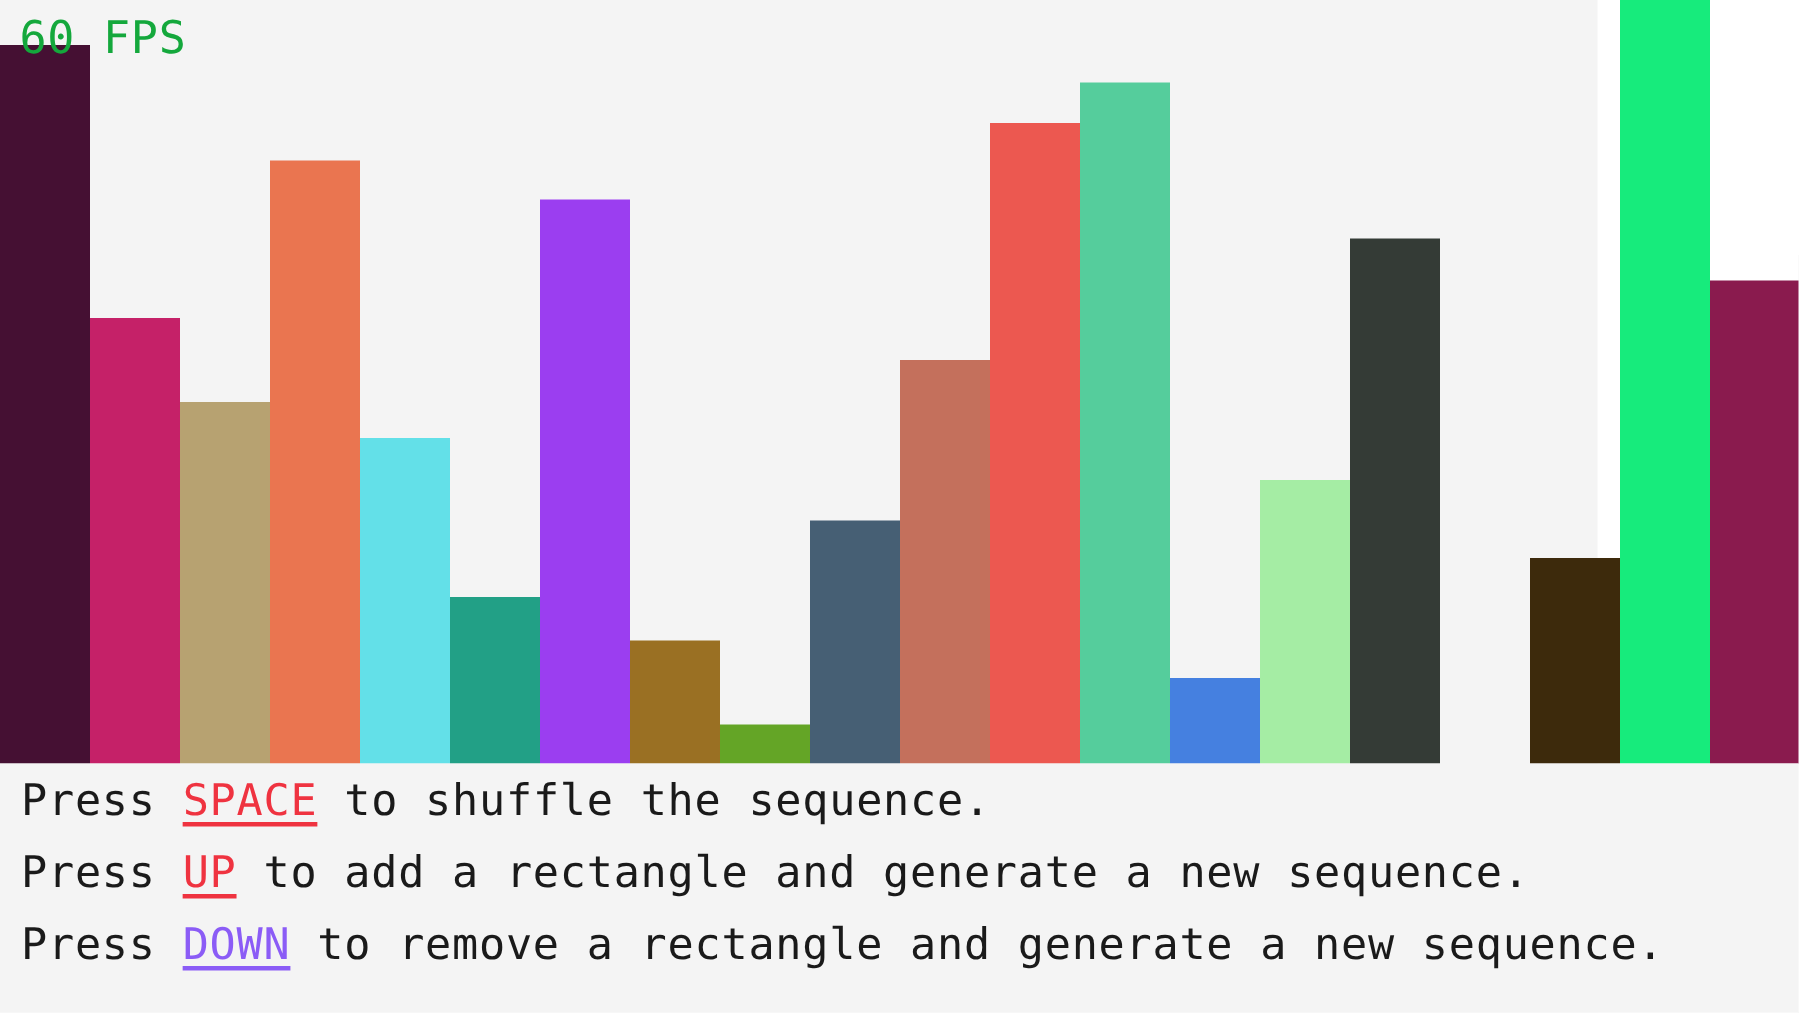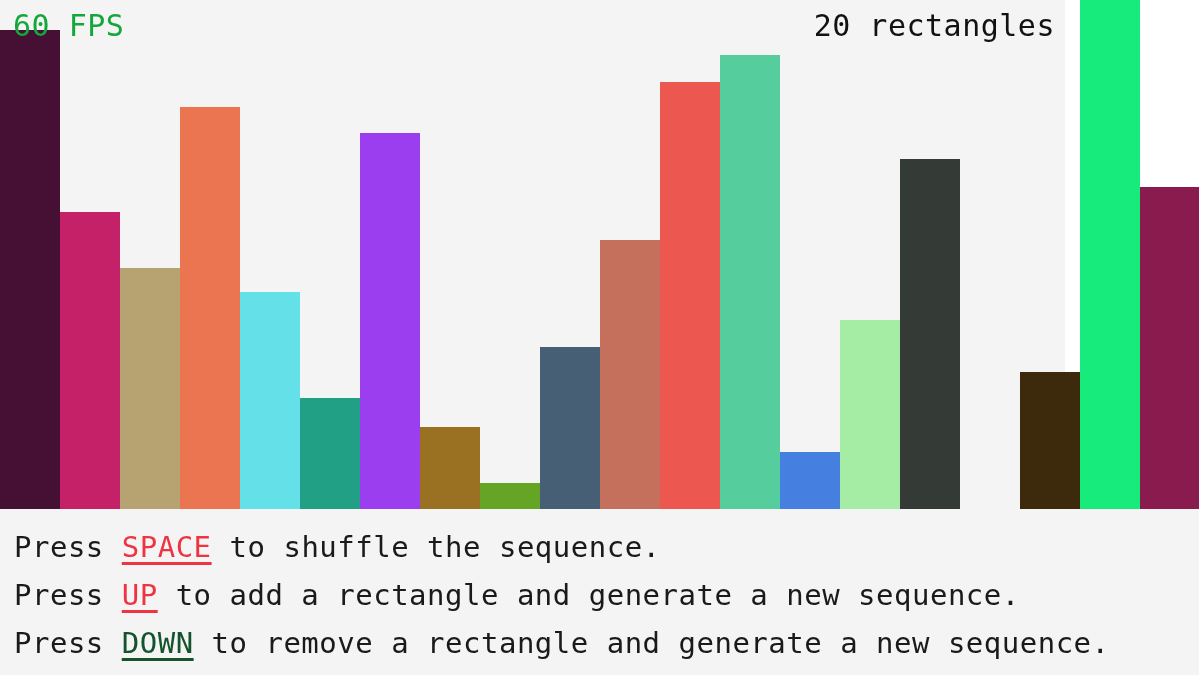--- a/index.html
+++ b/index.html
@@ -62,21 +62,21 @@
     white-space: nowrap;
   }
 
   
   #instructions {
     position: absolute;
     left: 0;
     top: 509px;
     width: 1199px;
     height: 166px;
-    padding: 14px 0 0 14px;
+    padding: 0 0 0 14px;
     box-sizing: border-box;
     background: #f4f4f4;
   }
 
   .instruction-line {
     font-size: 29px;
     line-height: 48px;
     color: #1a1a1a;
     letter-spacing: 0.5px;
     white-space: nowrap;
@@ -113,21 +113,20 @@
       <div class="bar" style="left: 840px; width: 60px; height: 189px; background: rgb(165, 237, 164);"></div>
       <div class="bar" style="left: 900px; width: 60px; height: 350px; background: rgb(52, 59, 54);"></div>
       <div class="bar" style="left: 960px; width: 60px; height: 0px; background: rgb(244, 244, 244);"></div>
       <div class="bar" style="left: 1020px; width: 60px; height: 137px; background: rgb(61, 42, 12);"></div>
       <div class="bar" style="left: 1080px; width: 60px; height: 509px; background: rgb(23, 235, 124);"></div>
       <div class="bar" style="left: 1140px; width: 60px; height: 322px; background: rgb(138, 27, 78);"></div>
     </div>
 
   <div id="fps-counter" style="color: rgb(20, 168, 60);">60 FPS</div>
 
-  <div id="rect-counter" style="color: rgb(18, 18, 18);">20 rectangles</div>
 
   <div id="instructions">
       <div class="instruction-line" style="color: rgb(26, 26, 26);"><span>Press </span><span class="key" style="color: rgb(239, 51, 64);">SPACE</span><span> to shuffle the sequence.</span></div>
       <div class="instruction-line" style="color: rgb(26, 26, 26);"><span>Press </span><span class="key" style="color: rgb(239, 51, 64); text-align: center;">UP</span><span> to add a rectangle and generate a new sequence.</span></div>
-      <div class="instruction-line" style="color: rgb(26, 26, 26);"><span>Press </span><span class="key" style="color: #14532d;">DOWN</span><span> to remove a rectangle and generate a new sequence.</span></div>
+      <div class="instruction-line" style="color: rgb(26, 26, 26);"><span>Press </span><span class="key" style="color: #8b5cf6;">DOWN</span><span> to remove a rectangle and generate a new sequence.</span></div>
     </div>
 
 </div>
 
 </body></html>

